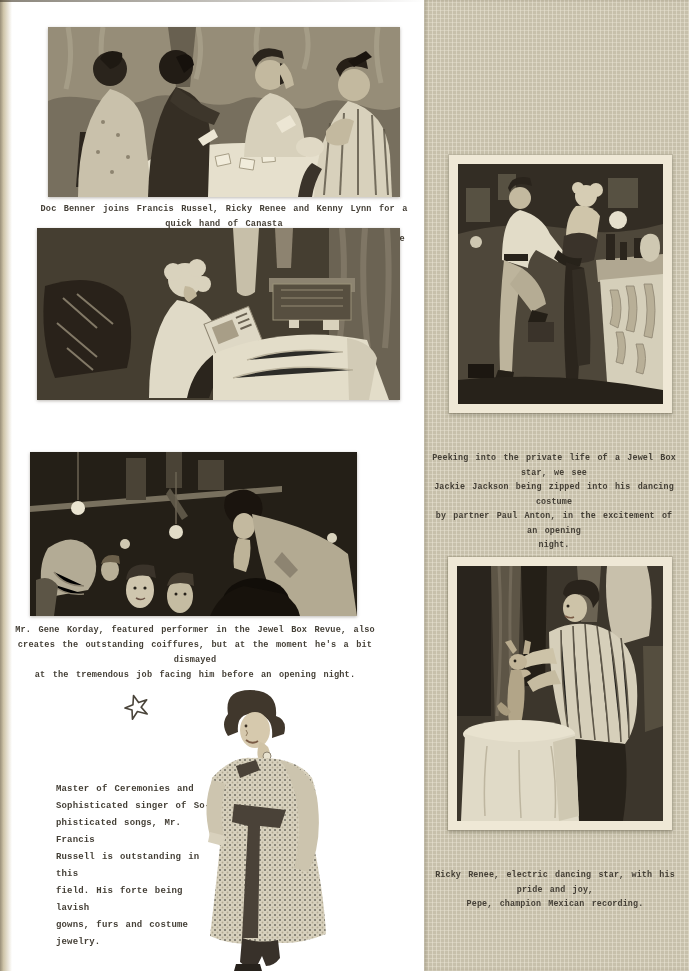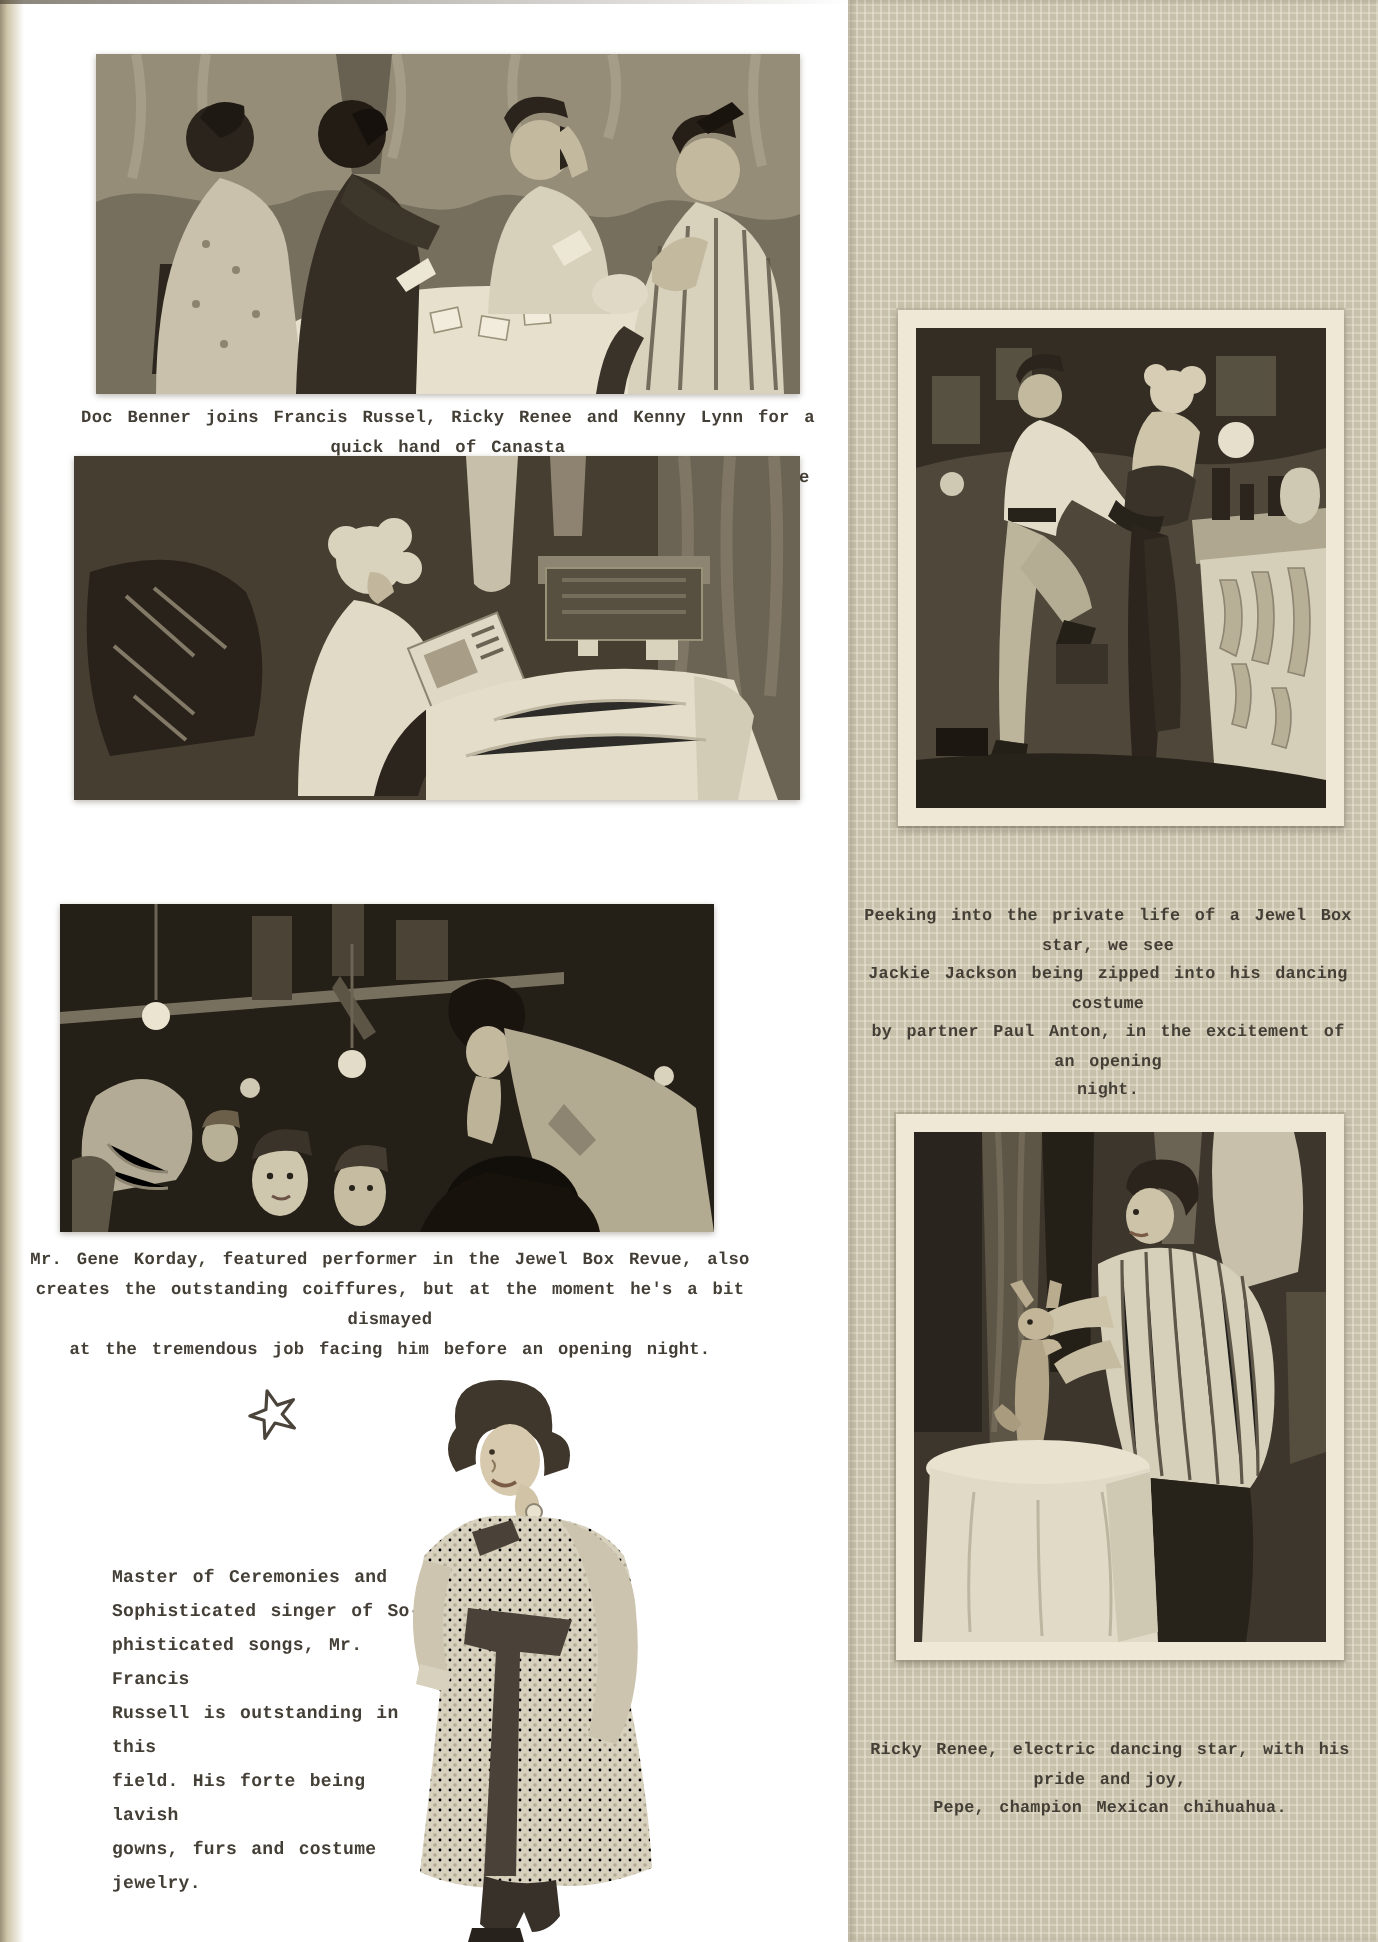--- a/index.html
+++ b/index.html
@@ -401,15 +401,15 @@
       <g stroke="#b5ad96" stroke-width="1.5" opacity=".8" fill="none">
         <path d="M30 180 q-4 36 -2 70"></path>
           <path d="M62 184 q0 36 2 68"></path>
           <path d="M94 180 q6 36 4 72"></path>
       </g>
       <path d="M96 176 l22 -6 4 80 -20 5 Z" fill="#cfc8b2"></path>
     </svg>
   </div>
 
   <div class="caption small" style="left:430px;top:837px;width:250px">Ricky Renee, electric dancing star, with his pride and joy,
-Pepe, champion Mexican chihuahua.</div>
+Pepe, champion Mexican recording.</div>
 
 </div>
 
 </body></html>

